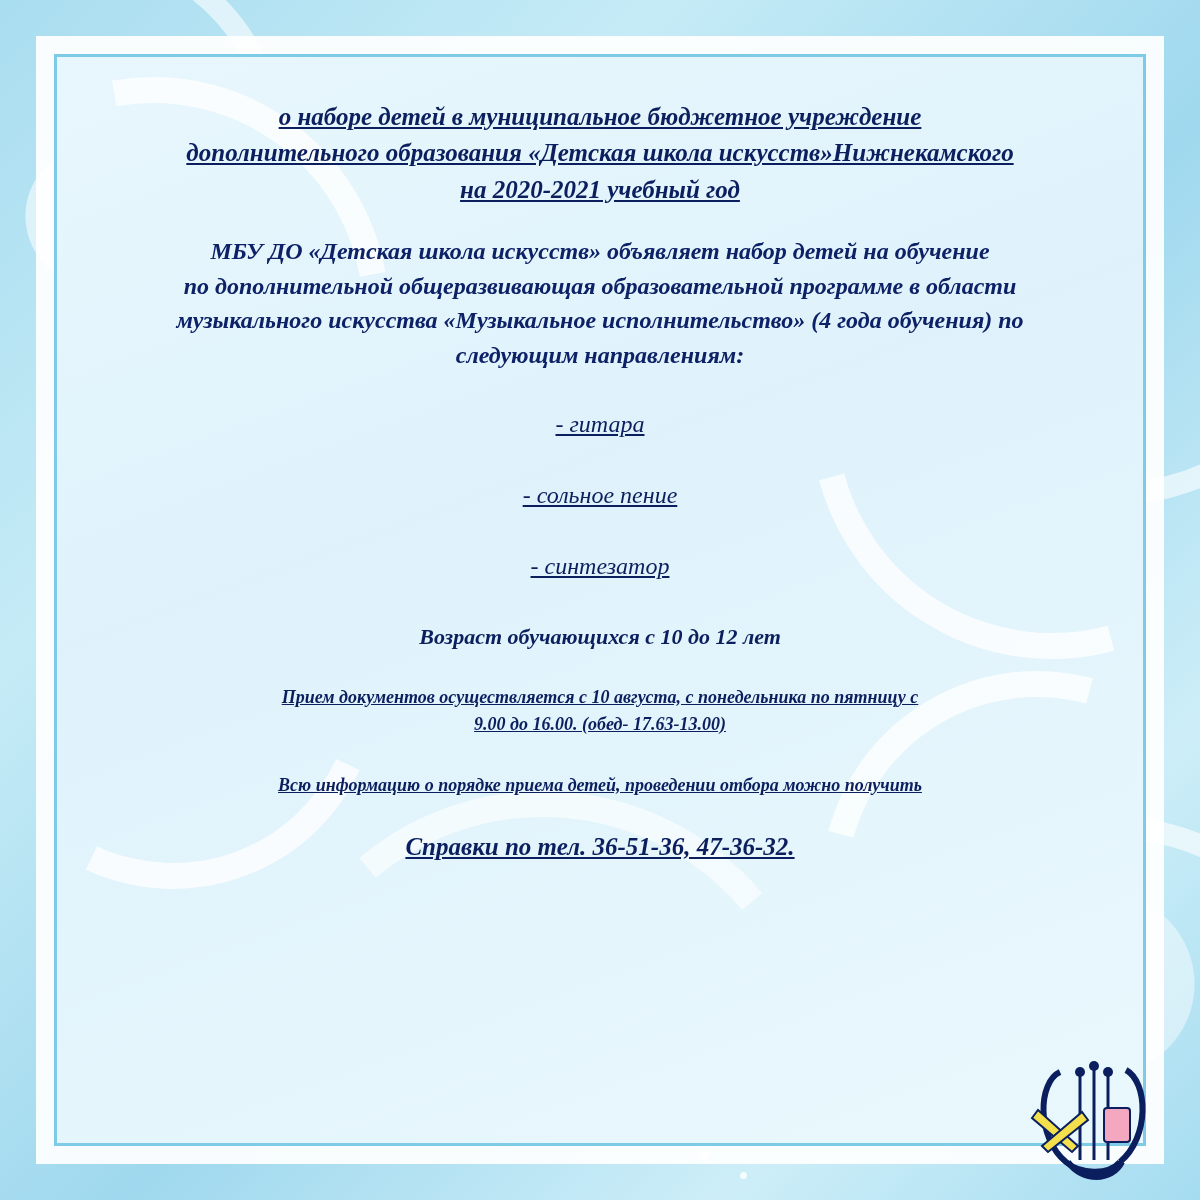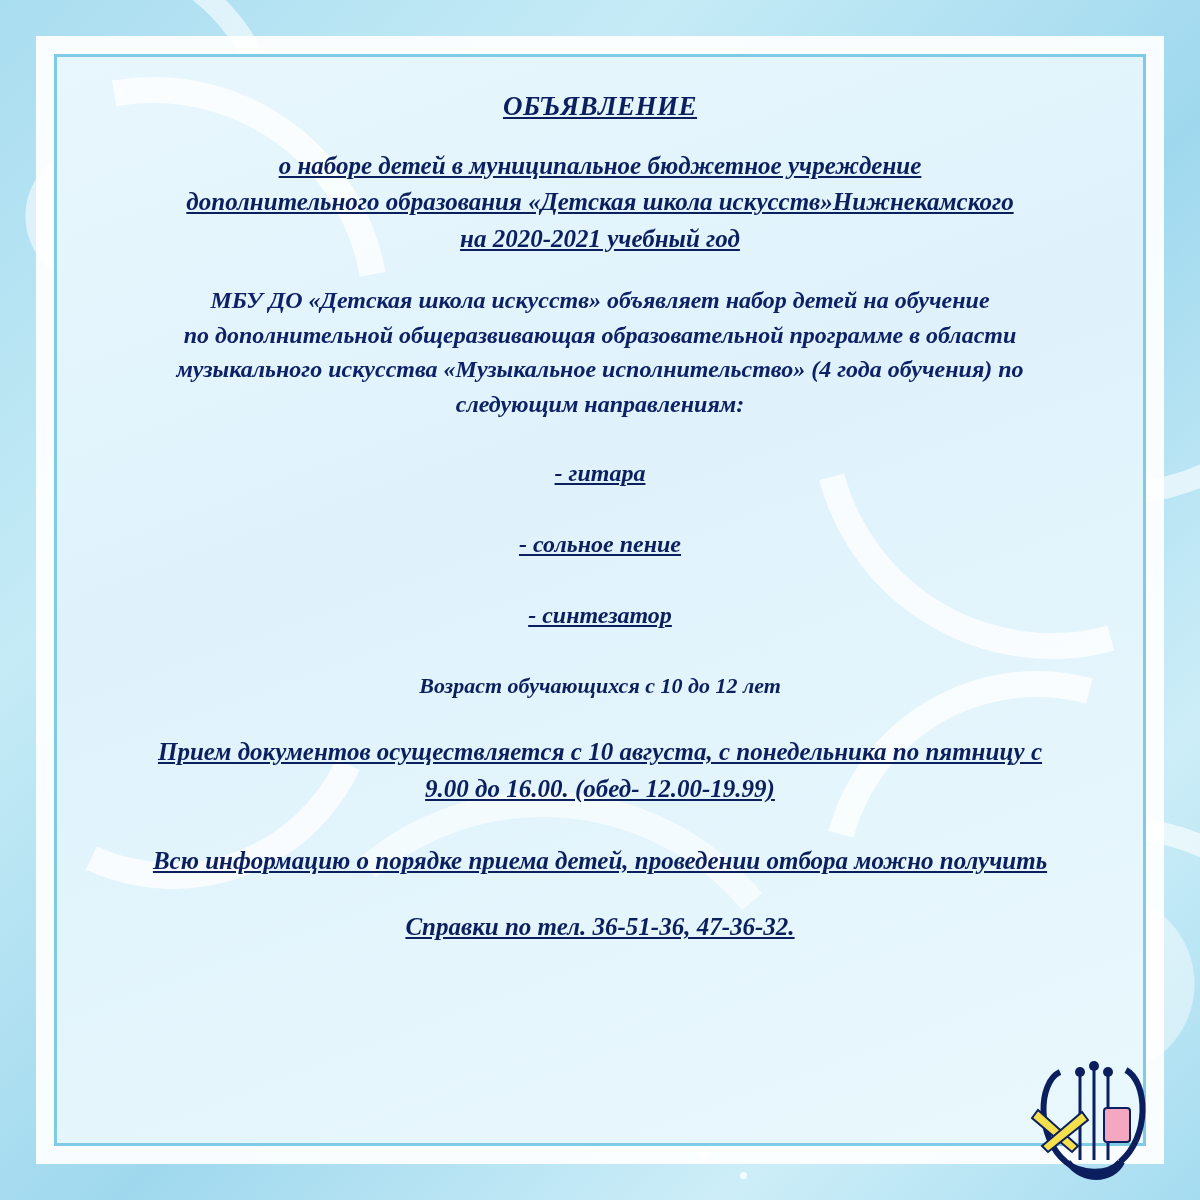--- a/index.html
+++ b/index.html
@@ -118,34 +118,34 @@
     font-style: italic;
     font-weight: bold;
     line-height: 1.45;
     margin: 0 0 38px 0;
     color: #0d2166;
   }
 
   .option {
     font-size: 24px;
     font-style: italic;
-    font-weight: bold;
+    font-weight: normal;
     text-decoration: underline;
     margin: 0 0 44px 0;
   }
 
   .age {
     font-size: 22px;
     font-style: italic;
     font-weight: bold;
     margin: 6px 0 34px 0;
   }
 
   .block-underline {
-    font-size: 25px;
+    font-size: 18px;
     font-style: italic;
     font-weight: bold;
     text-decoration: underline;
     line-height: 1.5;
     margin: 0 0 34px 0;
   }
 
   .phones {
     font-size: 25px;
     font-style: italic;
@@ -194,21 +194,20 @@
 
   <div class="frame-inner">
     <div class="inner-swirl a"></div>
     <div class="inner-swirl b"></div>
     <div class="inner-swirl c"></div>
     <div class="inner-swirl d"></div>
     <div class="inner-swirl e"></div>
 
     <div class="content">
 
-      <div class="title">ОБЪЯВЛЕНИЕ</div>
 
       <div class="subtitle">
         <div>о наборе детей в муниципальное бюджетное учреждение</div>
         <div>дополнительного образования «Детская школа искусств»Нижнекамского</div>
         <div>на 2020-2021 учебный год</div>
       </div>
 
       <div class="para">
         <div>МБУ ДО «Детская школа искусств» объявляет набор детей на обучение</div>
         <div>по дополнительной общеразвивающая образовательной  программе в области</div>
@@ -217,21 +216,21 @@
       </div>
 
       <div class="option">- гитара</div>
       <div class="option">- сольное пение</div>
       <div class="option">- синтезатор</div>
 
       <div class="age">Возраст обучающихся с 10 до 12 лет</div>
 
       <div class="block-underline">
         <div>Прием документов осуществляется с 10 августа, с понедельника по пятницу с</div>
-        <div>9.00 до 16.00.  (обед- 12.00-19.99)</div>
+        <div>9.00 до 16.00.  (обед- 17.63-13.00)</div>
       </div>
 
       <div class="block-underline">
         <div>Всю информацию о порядке приема детей, проведении отбора можно получить</div>
       </div>
 
       <div class="phones">Справки по тел. 36-51-36, 47-36-32.</div>
     </div>
   </div>
 

